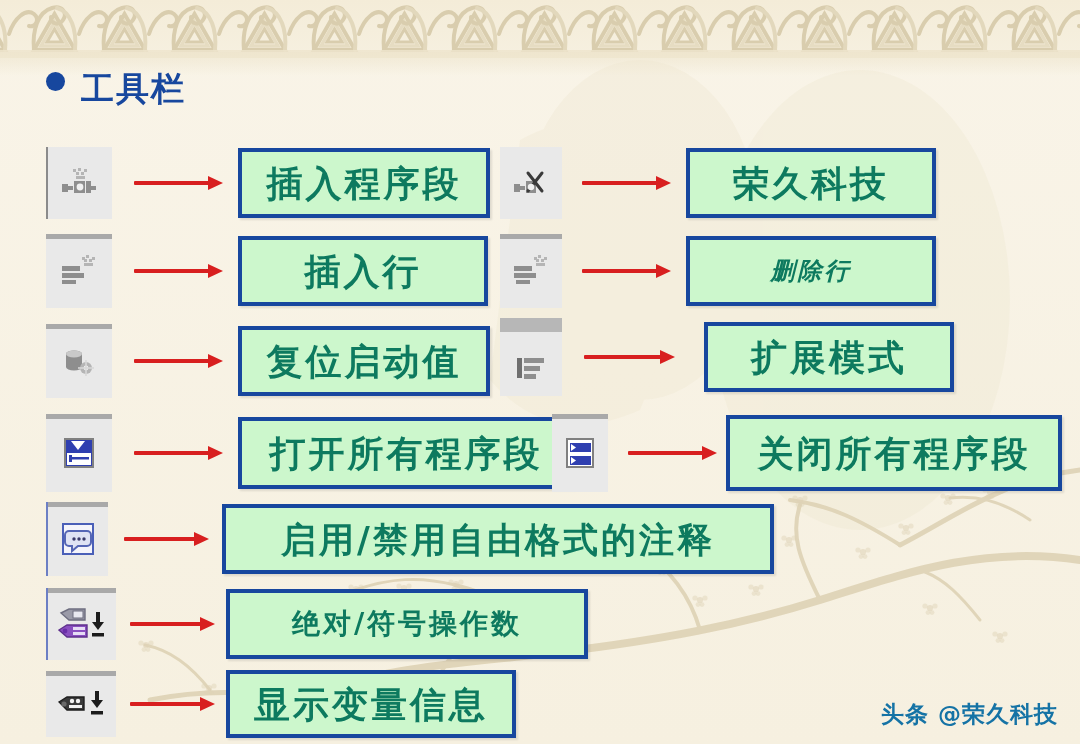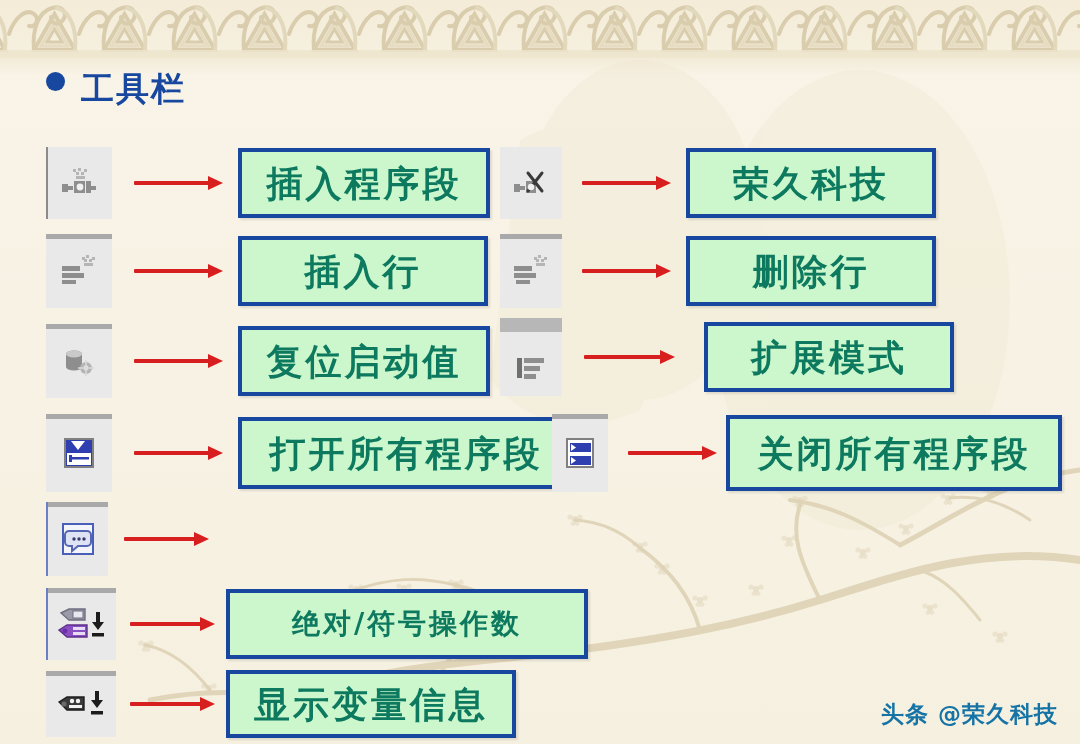--- a/index.html
+++ b/index.html
@@ -330,21 +330,21 @@
             <rect x="26" y="10" width="9" height="3"></rect>
           </g>
         </svg>
       </div>
     </div>
     <div class="arrow" style="width:90px;margin-left:20px;">
       <div class="shaft" style="width:78px;"></div>
         <div class="head" style="left:74px;"></div>
     </div>
     <div class="label-box" style="width:250px;height:70px;margin-left:14px;">
-      <span style="font-size:36px;">删除行</span>
+      <span style="font-size:24px;font-style:italic;">删除行</span>
     </div>
   </div>
 
   <div class="item" style="left:38px;top:324px;">
     <div class="icon-chip nolrule" style="width:66px;height:74px;">
       <div class="chip-top"></div>
       <div class="chip-body">
         <svg width="40" height="36" viewBox="0 0 40 36">
           <g fill="#8e8e8e">
             <ellipse cx="15" cy="11" rx="8" ry="3.4"></ellipse>
@@ -454,20 +454,23 @@
               <circle cx="21" cy="20" r="1.7"></circle>
               <circle cx="26" cy="20" r="1.7"></circle>
           </g>
         </svg>
       </div>
     </div>
     <div class="arrow" style="width:86px;margin-left:16px;">
       <div class="shaft" style="width:74px;"></div>
         <div class="head" style="left:70px;"></div>
     </div>
+    <div class="label-box" style="width:552px;height:70px;margin-left:12px;">
+      <span style="font-size:35px;">启用/禁用自由格式的注释</span>
+    </div>
   </div>
 
   <div class="item" style="left:38px;top:588px;">
     <div class="icon-chip" style="width:70px;height:72px;border-left:2px solid #6c7fc4;">
       <div class="chip-top"></div>
       <div class="chip-body">
         <svg width="54" height="40" viewBox="0 0 54 40">
 
           <g>
             <polygon points="6,9 14,5 30,5 30,16 14,16" fill="#9a9aa8" stroke="#6e6e80" stroke-width="1.4"></polygon>

